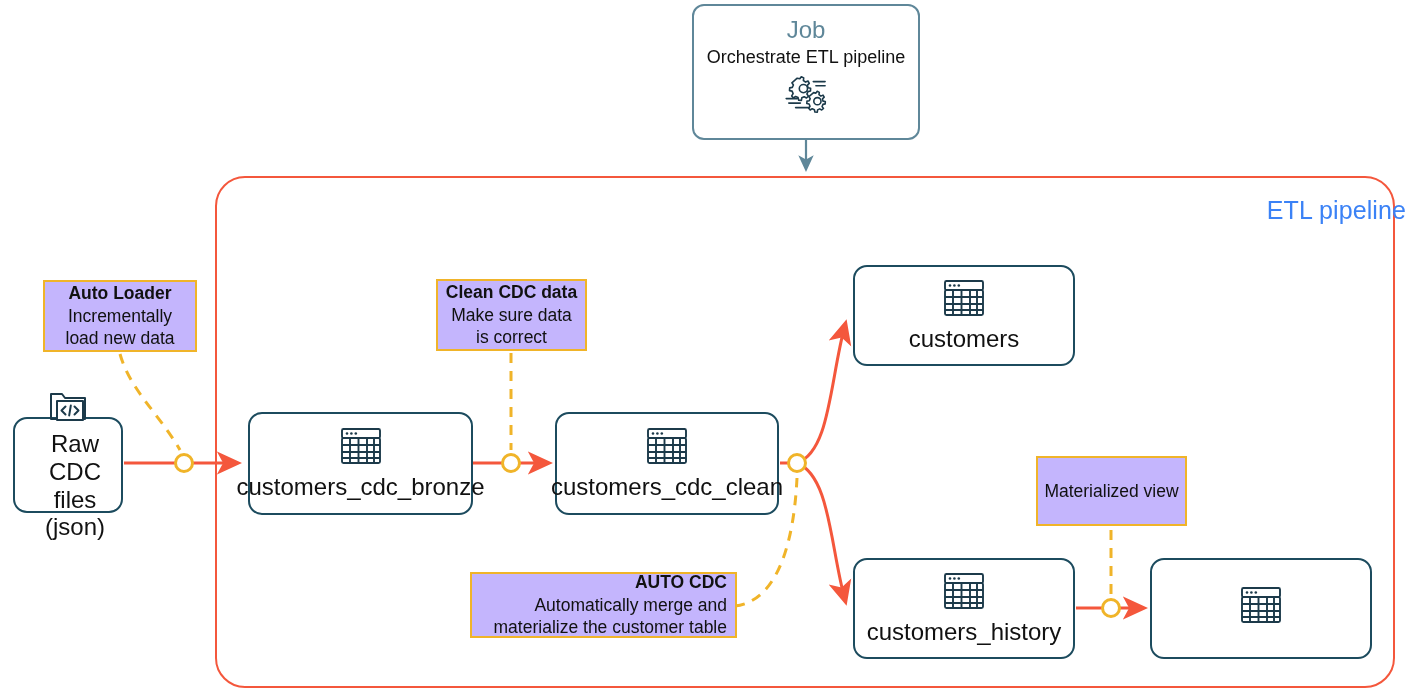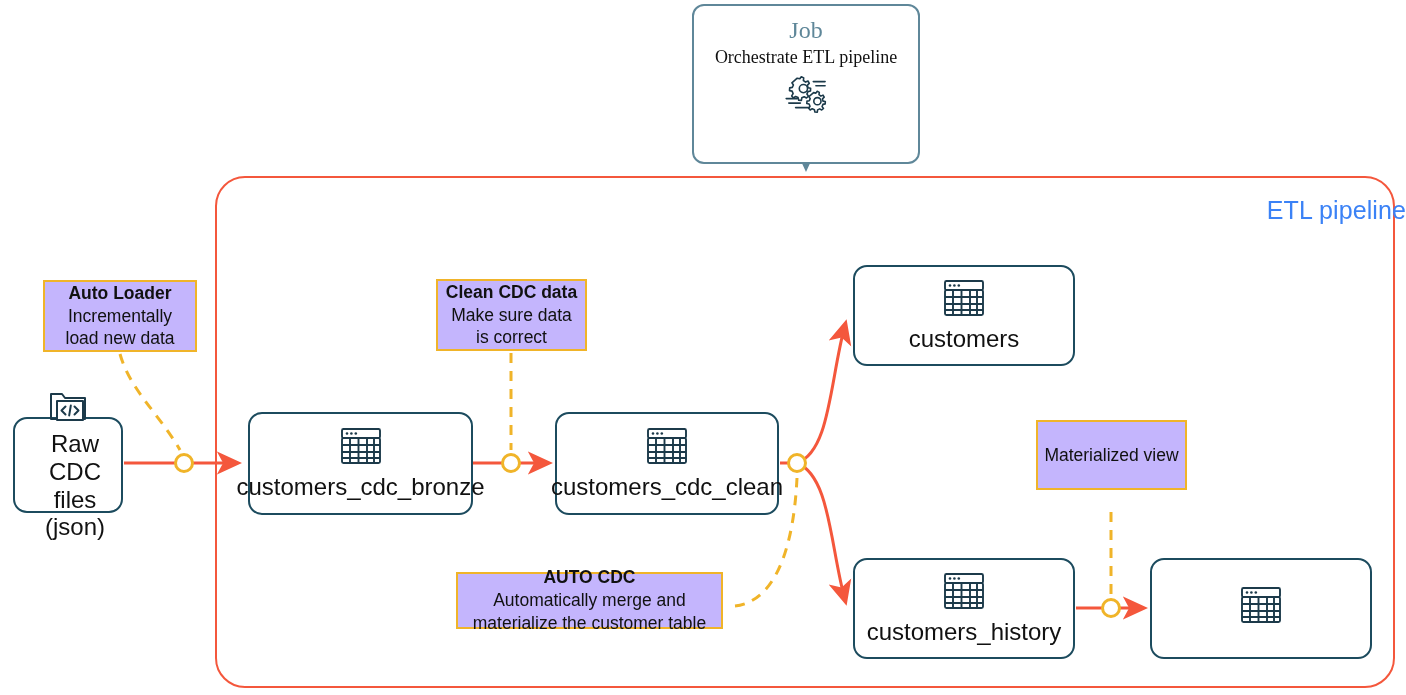--- a/index.html
+++ b/index.html
@@ -60,30 +60,29 @@
     line-height: 1.16;
     white-space: nowrap;
   }
   .node .label.wrap { white-space: normal; margin-left: 14px; }
   .node .icon { margin-bottom: 7px; line-height: 0; }
 
   
   .job-box {
     position: absolute;
     left: 692px; top: 4px;
-    width: 228px; height: 160px;
+    width: 228px; height: 136px;
     box-sizing: border-box;
     border: 2.5px solid #5f8799;
     border-radius: 12px;
     background: #ffffff;
     display: flex;
     flex-direction: column;
     align-items: center;
     padding-top: 9px;
-    font-family: Liberation Serif, serif;
   }
   .job-title {
     font-size: 24px;
     color: #5f8799;
     line-height: 1.25;
   }
   .job-sub {
     font-size: 18px;
     color: #111111;
     margin-top: 2px;
@@ -107,22 +106,22 @@
     color: #111111;
     line-height: 1.30;
     text-align: center;
     white-space: nowrap;
   }
   .note .line.strong { font-weight: bold; }
 
   
   #note-autoloader   { left: 43px;   top: 280px; width: 154px; height: 72px; }
   #note-cleancdc     { left: 436px;  top: 279px; width: 151px; height: 72px; }
-  #note-autocdc      { left: 456px;  top: 572px; width: 267px; height: 57px; }
-  #note-matview      { left: 1036px; top: 420px; width: 151px; height: 70px; }
+  #note-autocdc      { left: 470px;  top: 572px; width: 267px; height: 66px; align-items: flex-end; }
+  #note-matview      { left: 1036px; top: 456px; width: 151px; height: 70px; }
 
   #node-rawcdc       { left: 13px;   top: 417px; width: 110px; height: 96px; }
   #node-bronze       { left: 248px;  top: 412px; width: 225px; height: 103px; }
   #node-clean        { left: 555px;  top: 412px; width: 224px; height: 103px; }
   #node-customers    { left: 853px;  top: 265px; width: 222px; height: 101px; }
   #node-history      { left: 853px;  top: 558px; width: 222px; height: 101px; }
   #node-historyagg   { left: 1150px; top: 558px; width: 222px; height: 101px; }
 </style>
 </head>
 <body>

